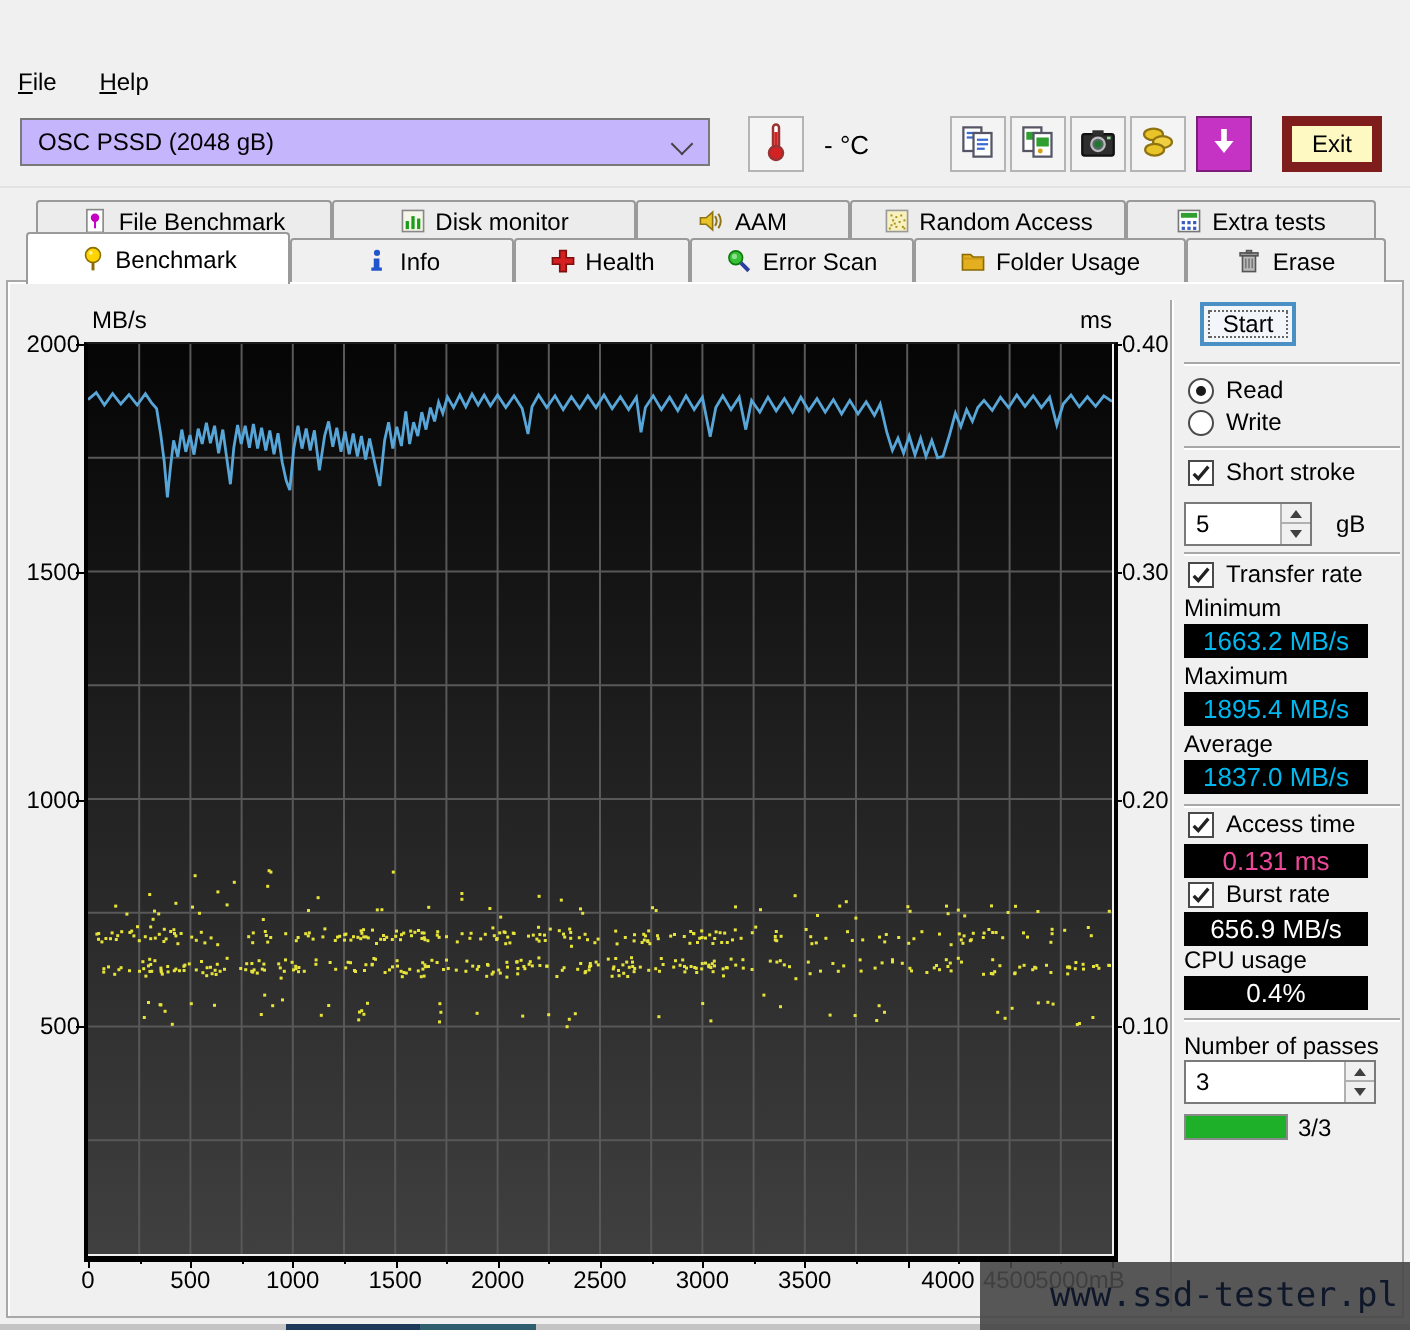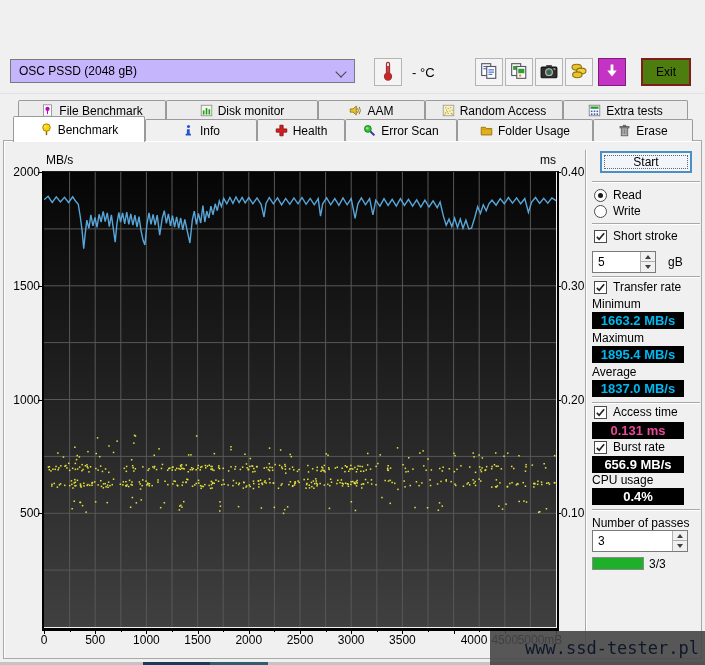--- a/index.html
+++ b/index.html
@@ -18,68 +18,72 @@
   .menu-item{display:inline-block;padding:4px 9px 3px 9px;}
   .menu-item::first-letter{text-decoration:underline;}
   
   .toolbar{position:absolute;left:0;top:52px;width:705px;height:42px;background:#f0f0f0;border-bottom:1px solid #e2e2e2;box-sizing:border-box;}
   .combo{position:absolute;left:10px;top:7px;width:345px;height:24px;background:#c4b5fd;border:1px solid #7a7a7a;box-sizing:border-box;}
   .combo-text{position:absolute;left:8px;top:4px;white-space:nowrap;}
   .combo-arrow{position:absolute;right:9px;top:8px;width:7px;height:7px;border-left:1px solid #444;border-bottom:1px solid #444;transform:rotate(-45deg);}
   .tool-btn{position:absolute;top:6px;width:28px;height:28px;background:#f4f4f4;border:1px solid #b4b4b4;box-sizing:border-box;display:flex;align-items:center;justify-content:center;}
   .tool-btn.purple{background:#c433c4;border:1px solid #7c1d7c;}
   .temp-label{position:absolute;left:412px;top:13px;font-size:13px;}
-  .exit-btn{position:absolute;left:641px;top:6px;width:50px;height:28px;background:#4d7c0f;border:2px solid #7f1d1d;box-sizing:border-box;display:flex;align-items:center;justify-content:center;}
+  .exit-btn{position:absolute;left:641px;top:6px;width:50px;height:28px;background:#fef9c3;border:5px solid #7f1d1d;box-sizing:border-box;display:flex;align-items:center;justify-content:center;}
   
   .tab{position:absolute;box-sizing:border-box;background:#f0f0f0;border:1px solid #9a9a9a;border-bottom:none;border-radius:2px 2px 0 0;display:flex;align-items:center;justify-content:center;gap:5px;white-space:nowrap;}
   .tab.back{top:100px;height:20px;background:#ececec;z-index:1;}
   .tab.front{top:119px;height:22px;z-index:2;}
   .tab.front.active{top:116px;height:26px;background:#fff;z-index:4;}
   .tab .ticon{display:flex;align-items:center;}
   .tab-page{position:absolute;left:3px;top:140px;width:699px;height:519px;background:#f0f0f0;border:1px solid #a8a8a8;box-shadow:inset 1px 1px 0 #ffffff;box-sizing:border-box;z-index:0;}
   
   .plot-frame{position:absolute;left:42px;top:171px;width:517px;height:460px;border-left:2px solid #000;border-bottom:3px solid #000;border-top:1px solid #1c1c1c;border-right:2px solid #000;box-sizing:border-box;z-index:2;}
   #plot-svg{position:absolute;left:0;top:0;}
   .axis-unit{position:absolute;font-size:12px;z-index:2;}
   .ytick-label{position:absolute;left:6px;width:34px;text-align:right;font-size:12px;z-index:2;}
   .rtick-label{position:absolute;left:561px;width:34px;text-align:left;font-size:12px;z-index:2;}
   .xtick-label{position:absolute;top:633px;font-size:12px;transform:translateX(-50%);z-index:2;}
   .tickmark{position:absolute;background:#000;z-index:2;}
   
   .vsep{position:absolute;left:585px;top:150px;width:1px;height:506px;background:#a8a8a8;border-right:1px solid #fff;z-index:2;}
   .hsep{position:absolute;left:592px;width:108px;height:1px;background:#a8a8a8;border-bottom:1px solid #fff;z-index:2;}
-  .start-btn{position:absolute;left:600px;top:151px;width:92px;height:22px;background:#f2f6fa;border:2px solid #4a90c4;box-sizing:border-box;display:flex;align-items:center;justify-content:center;outline:1px dotted #666;outline-offset:-5px;z-index:2;}
+  .start-btn{position:absolute;left:600px;top:151px;width:48px;height:22px;background:#f2f6fa;border:2px solid #4a90c4;box-sizing:border-box;display:flex;align-items:center;justify-content:center;outline:1px dotted #666;outline-offset:-5px;z-index:2;}
   .plabel{position:absolute;white-space:nowrap;z-index:2;}
   .radio{position:absolute;width:13px;height:13px;border:1px solid #4a4a4a;border-radius:50%;background:#fff;box-sizing:border-box;z-index:2;}
   .radio .dot{position:absolute;left:2px;top:2px;width:5px;height:5px;border-radius:50%;background:#1a1a1a;}
   .checkbox{position:absolute;width:13px;height:13px;border:1px solid #4a4a4a;background:#fff;box-sizing:border-box;z-index:2;}
   .checkbox svg{position:absolute;left:0px;top:0px;}
   .spinner{position:absolute;height:22px;background:#fff;border:1px solid #7a7a7a;box-sizing:border-box;z-index:2;}
   .spin-text{position:absolute;left:5px;top:3px;}
   .spin-btn{position:absolute;right:0;width:15px;height:50%;background:#f0f0f0;border-left:1px solid #b0b0b0;box-sizing:border-box;display:flex;align-items:center;justify-content:center;}
   .spin-btn.up{top:0;border-bottom:1px solid #b0b0b0;}
   .spin-btn.down{bottom:0;}
   .tri-up{width:0;height:0;border-left:3px solid transparent;border-right:3px solid transparent;border-bottom:4px solid #404040;}
   .tri-down{width:0;height:0;border-left:3px solid transparent;border-right:3px solid transparent;border-top:4px solid #404040;}
-  .valbox{position:absolute;left:592px;width:92px;height:17px;background:#000;color:#00b8f0;font-weight:bold;font-size:13px;text-align:center;line-height:17px;z-index:2;}
+  .valbox{position:absolute;left:592px;width:92px;height:17px;background:#000;color:#00b8f0;font-weight:normal;font-size:13px;text-align:center;line-height:17px;z-index:2;}
   .valbox.yellow{color:#ec4899;}
   .valbox.white{color:#fff;}
   .progress{position:absolute;left:592px;top:557px;width:52px;height:13px;border:1px solid #8a8a8a;background:#fff;box-sizing:border-box;z-index:2;}
   .progress .fill{width:100%;height:100%;background:#1fb02a;}
   
   .watermark{position:absolute;left:490px;top:631px;width:215px;height:34px;background:rgba(70,70,70,0.9);color:#0f172a;font-family:"DejaVu Sans Mono",monospace;font-size:17px;display:flex;align-items:center;justify-content:flex-end;padding-right:6px;box-sizing:border-box;z-index:20;}
   .taskbar-sliver{position:absolute;left:0;top:662px;width:705px;height:3px;background:#c4c4c4;z-index:15;}
   .sliver-seg{position:absolute;top:0;height:3px;}
 </style>
 </head>
 <body>
 
 <div id="window">
 
 
+  <div class="menubar">
+    <span class="menu-item">File</span>
+    <span class="menu-item">Help</span>
+  </div>
 
   <div class="toolbar">
     <div class="combo">
       <span class="combo-text">OSC PSSD (2048 gB)</span>
       <span class="combo-arrow"></span>
     </div>
     <div class="tool-btn" style="left:374px;">
         <span class="ticon" id="ic-thermometer"><svg width="20" height="20" viewBox="0 0 16 16">
             <rect x="6.8" y="1" width="2.4" height="9.5" rx="1.2" fill="#fff" stroke="#993333"></rect>
             <rect x="7.3" y="4" width="1.4" height="7" fill="#d42222"></rect>

